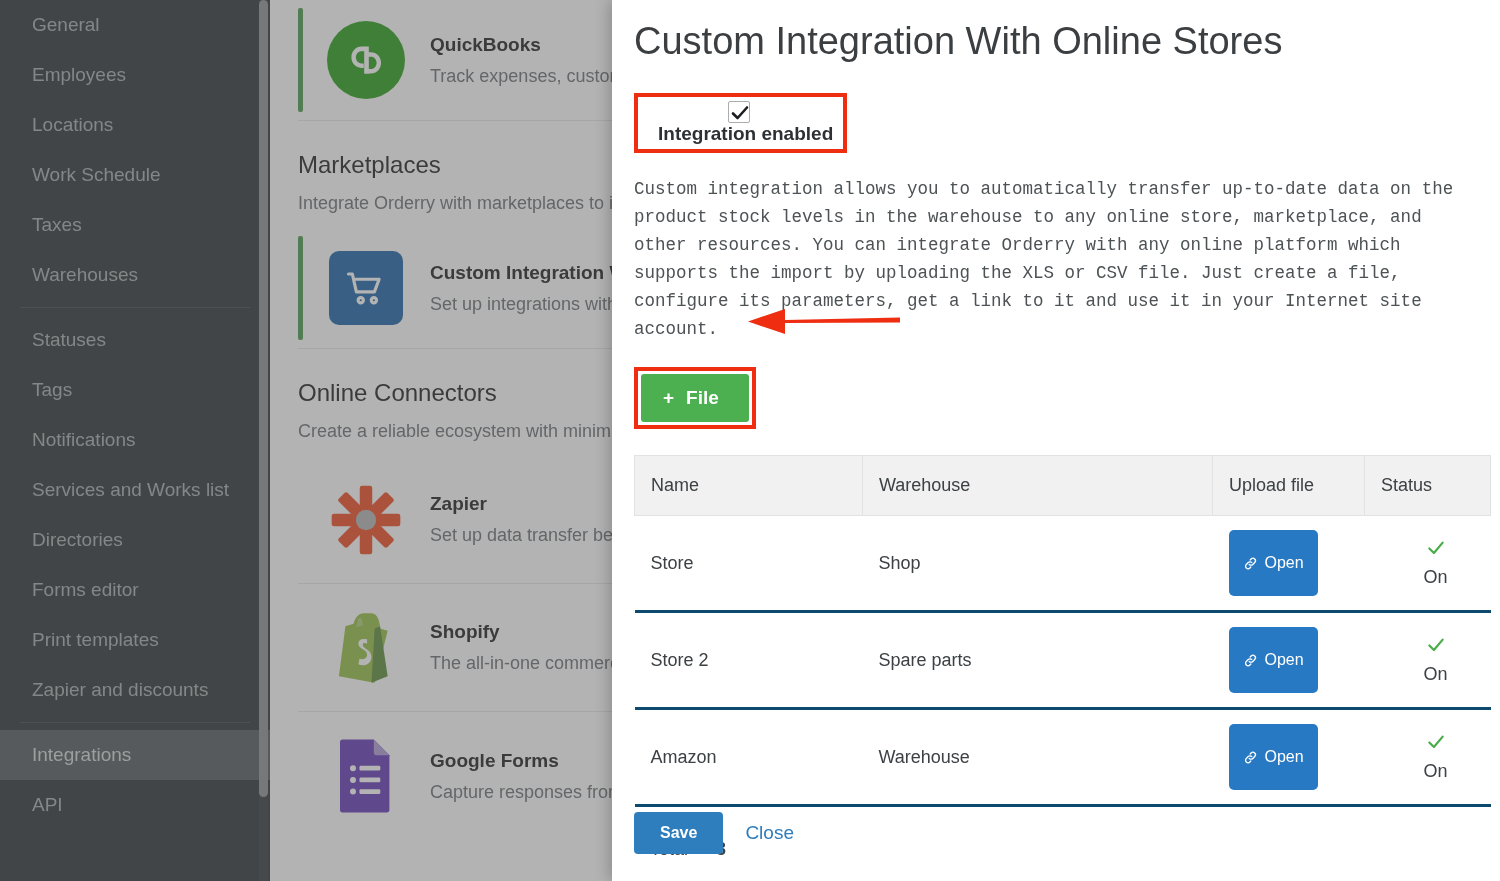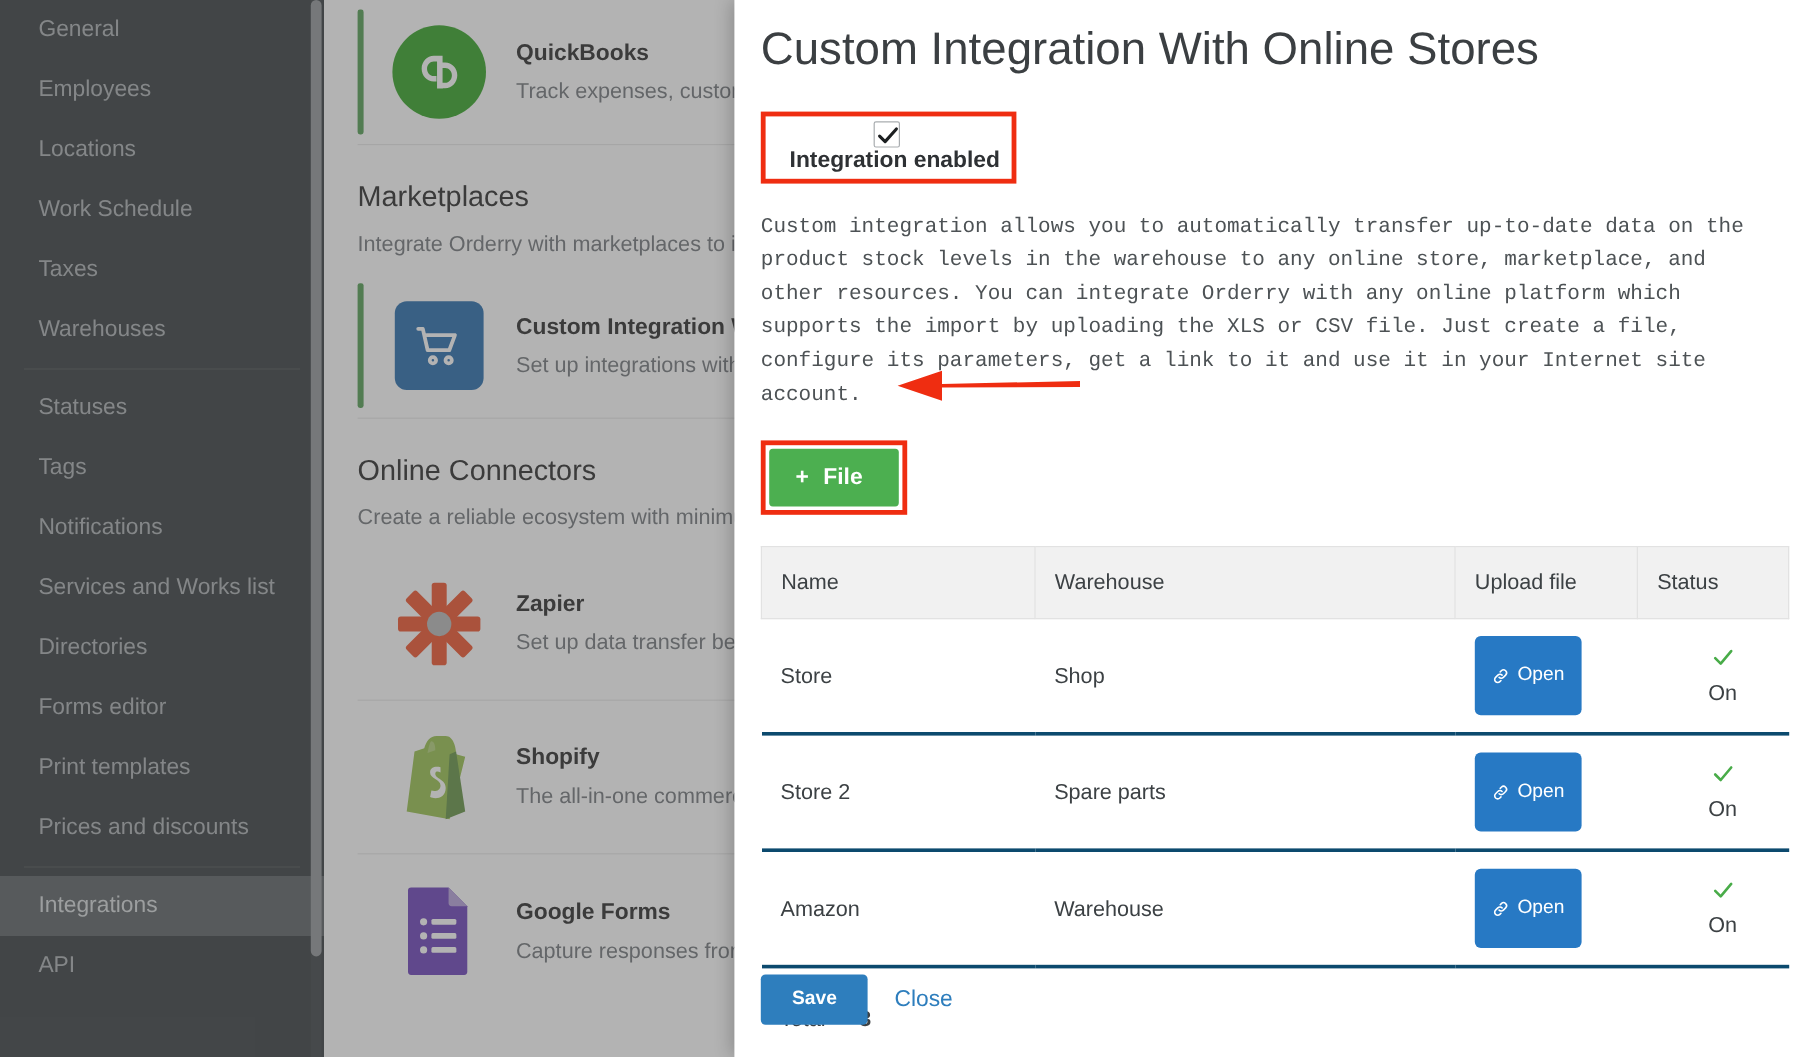--- a/index.html
+++ b/index.html
@@ -176,21 +176,21 @@
     <div class="nav-item">Taxes</div>
     <div class="nav-item">Warehouses</div>
     <div class="nav-sep"></div>
     <div class="nav-item">Statuses</div>
     <div class="nav-item">Tags</div>
     <div class="nav-item">Notifications</div>
     <div class="nav-item">Services and Works list</div>
     <div class="nav-item">Directories</div>
     <div class="nav-item">Forms editor</div>
     <div class="nav-item">Print templates</div>
-    <div class="nav-item">Prices and discounts</div>
+    <div class="nav-item">Zapier and discounts</div>
     <div class="nav-sep"></div>
     <div class="nav-item active">Integrations</div>
     <div class="nav-item">API</div>
   </div>
 
   <div class="bg-panel">
 
     <div class="card">
       <div class="accent"></div>
       <div class="logo-wrap">

